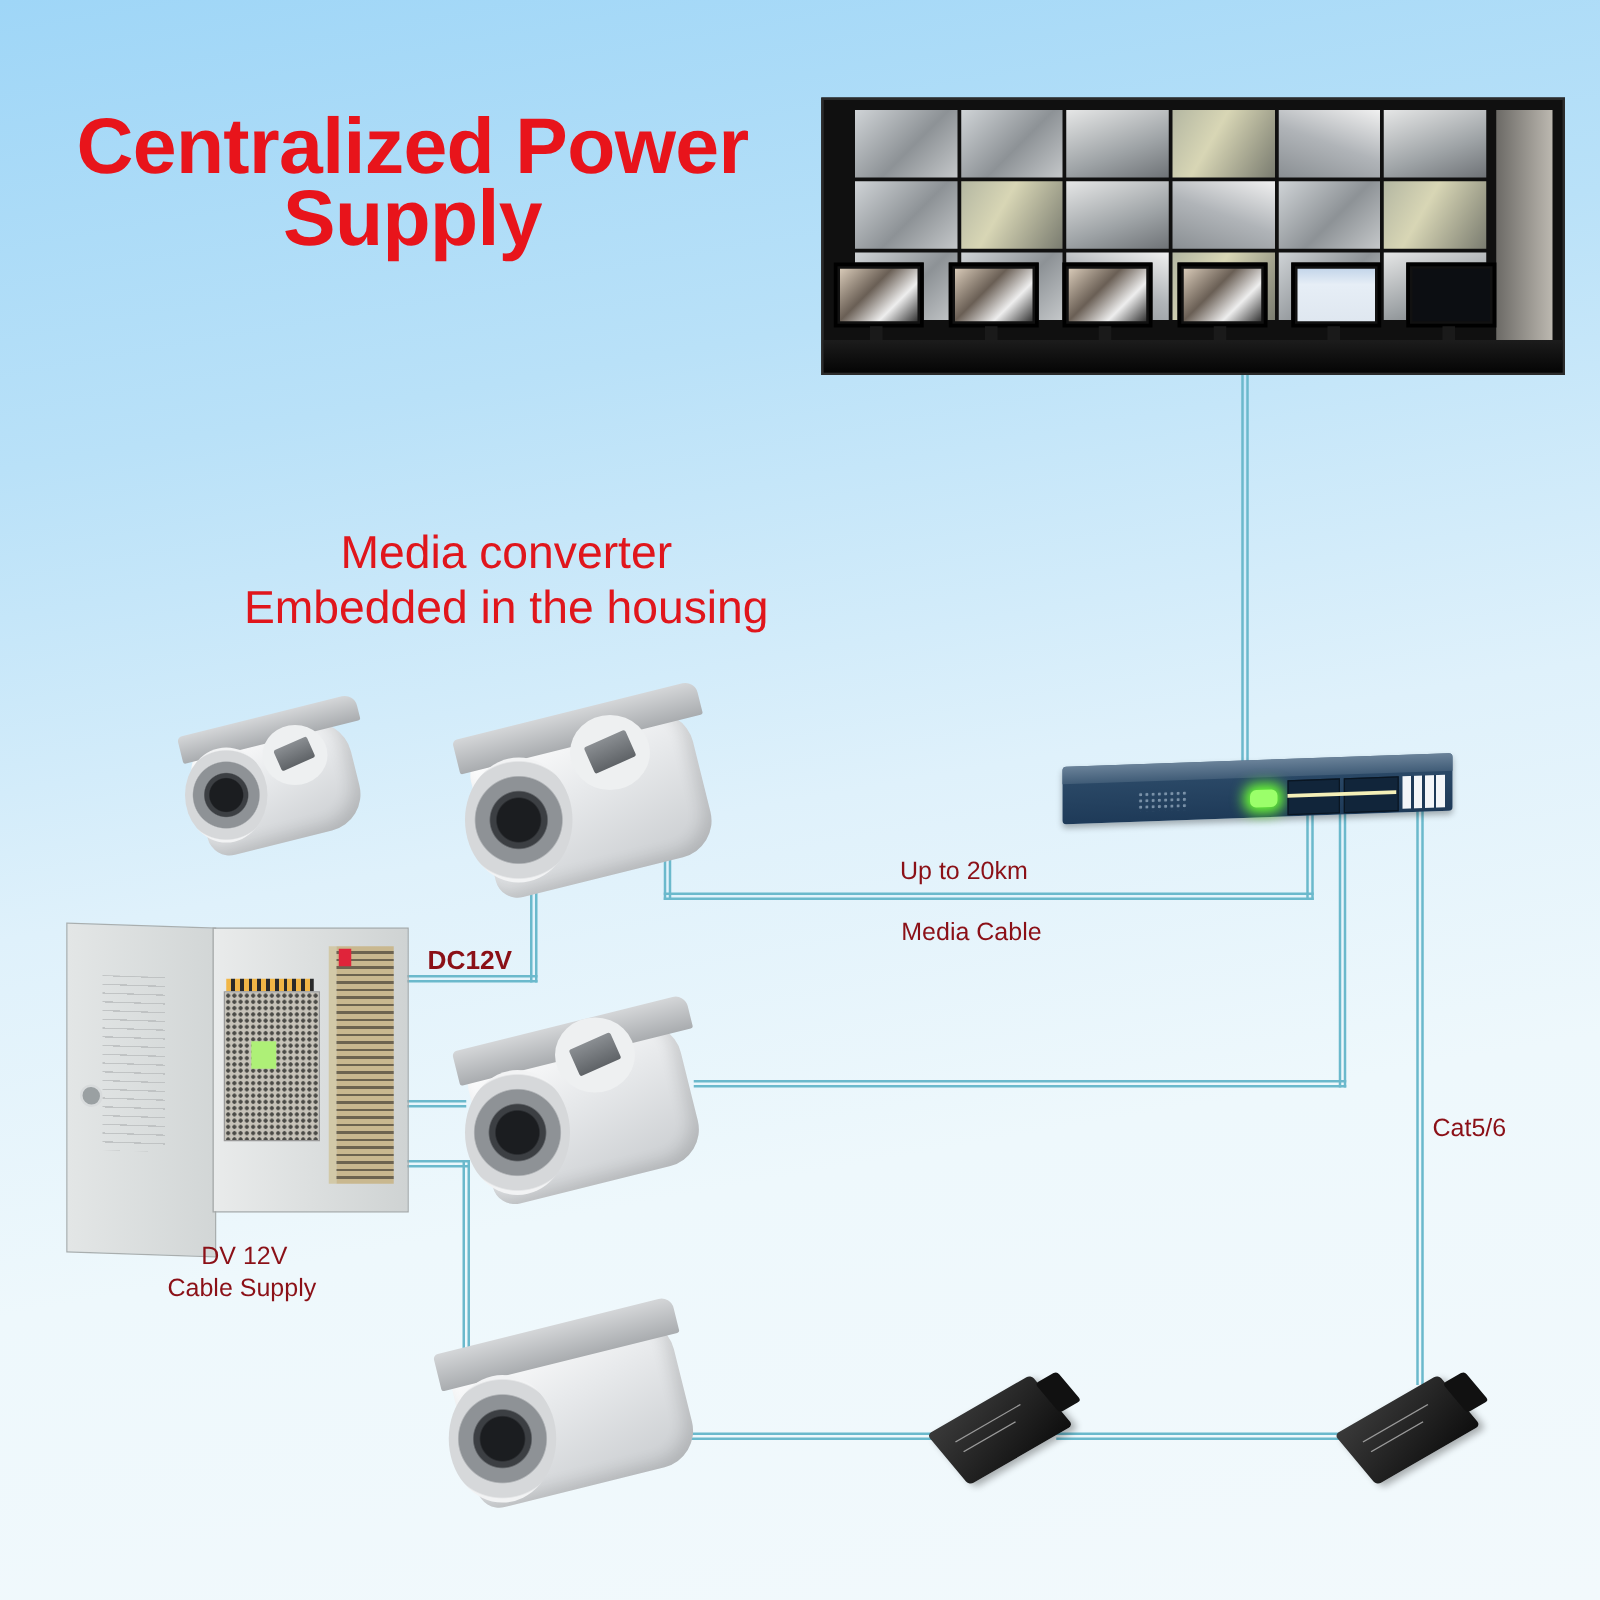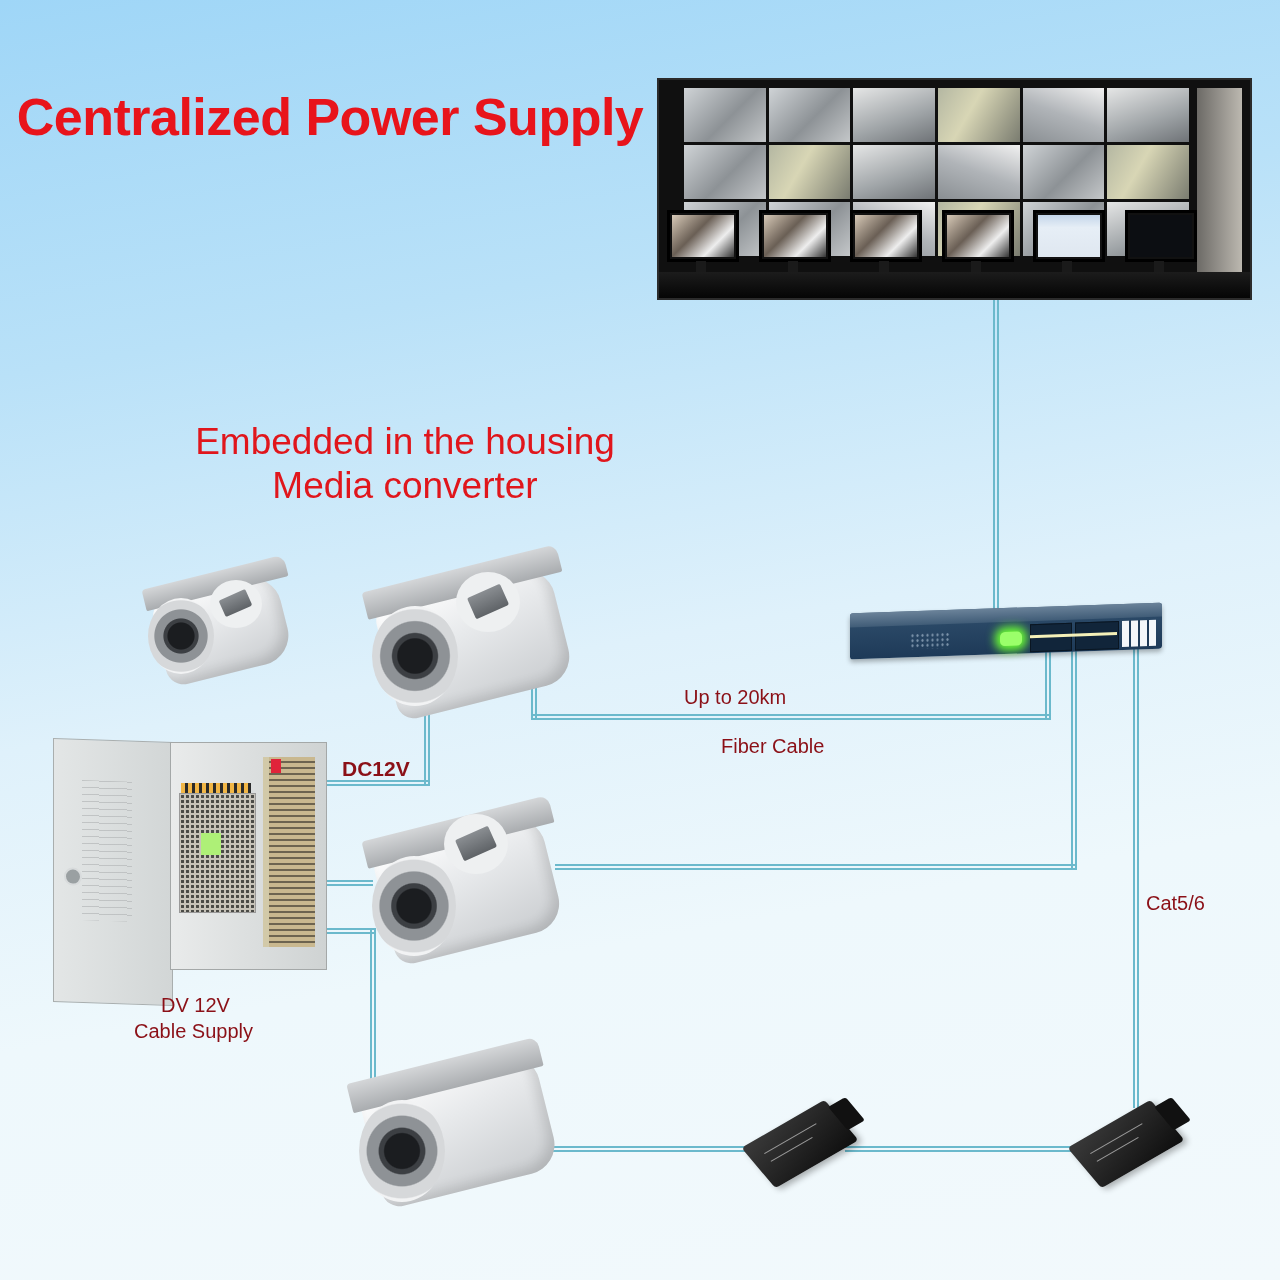--- a/index.html
+++ b/index.html
@@ -4,21 +4,21 @@
 <style>
   html, body { margin: 0; padding: 0; }
   body {
     width: 1280px; height: 1280px; position: relative; overflow: hidden;
     font-family: "Liberation Sans", sans-serif;
     background: linear-gradient(170deg, #9fd6f7 0%, #b9e1f8 25%, #dff1fb 50%, #eef8fc 70%, #f2f9fc 100%);
   }
   .abs { position: absolute; }
   .title {
     left: 0; top: 88px; width: 660px; text-align: center;
-    color: #e8141b; font-weight: bold; font-size: 52px; line-height: 58px;
+    color: #e8141b; font-weight: bold; font-size: 63px; line-height: 58px;
     letter-spacing: -0.5px;
   }
   .subtitle {
     left: 150px; top: 420px; width: 510px; text-align: center;
     color: #e0161c; font-size: 37px; line-height: 44px;
   }
   .label { color: #8b1017; font-size: 20px; white-space: nowrap; }
   .label.b { font-weight: bold; font-size: 21px; }
 
   
@@ -98,22 +98,22 @@
   .conv .line2 { top:26px; width:48px; }
 </style>
 </head>
 <body>
 
 <div class="abs title">
   <div>Centralized Power Supply</div>
 </div>
 
 <div class="abs subtitle">
+  <div>Media converter</div>
   <div>Embedded in the housing</div>
-  <div>Media converter</div>
 </div>
 
 <div class="abs wall">
   <div class="wall-grid">
     <div class="screen"></div>
     <div class="screen"></div>
     <div class="screen"></div>
     <div class="screen"></div>
     <div class="screen"></div>
     <div class="screen"></div>
@@ -225,18 +225,18 @@
 
 <div class="conv" style="left:752px; top:1118px;">
   <div class="line1"></div>
     <div class="line2"></div>
 </div>
 <div class="conv" style="left:1078px; top:1118px;">
   <div class="line1"></div>
     <div class="line2"></div>
 </div>
 
-<div class="abs label" style="left:684px; top:686px;">Up to 20km</div>
-<div class="abs label" style="left:721px; top:735px;">Fiber Cable</div>
+<div class="abs label" style="left:720px; top:686px;">Up to 20km</div>
+<div class="abs label" style="left:721px; top:735px;">Media Cable</div>
 <div class="abs label b" style="left:342px; top:757px;">DC12V</div>
 <div class="abs label" style="left:161px; top:994px;">DV 12V</div>
 <div class="abs label" style="left:134px; top:1020px;">Cable Supply</div>
 <div class="abs label" style="left:1146px; top:892px;">Cat5/6</div>
 
 </body></html>

